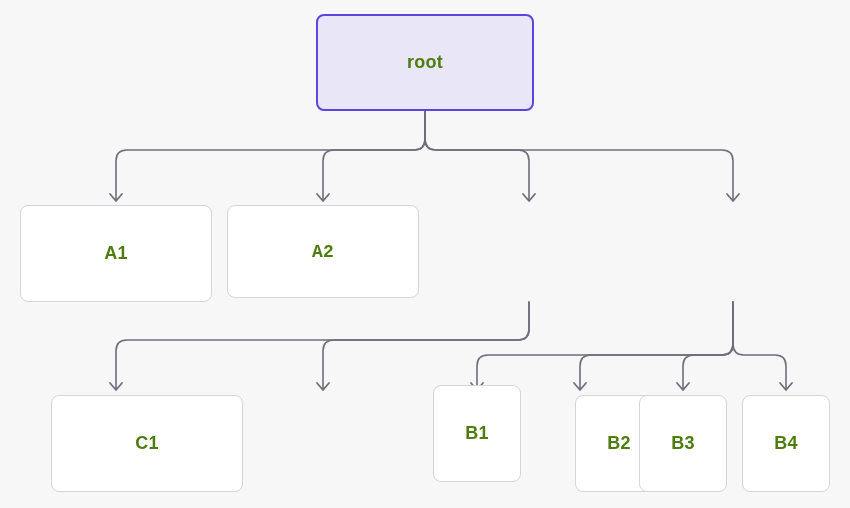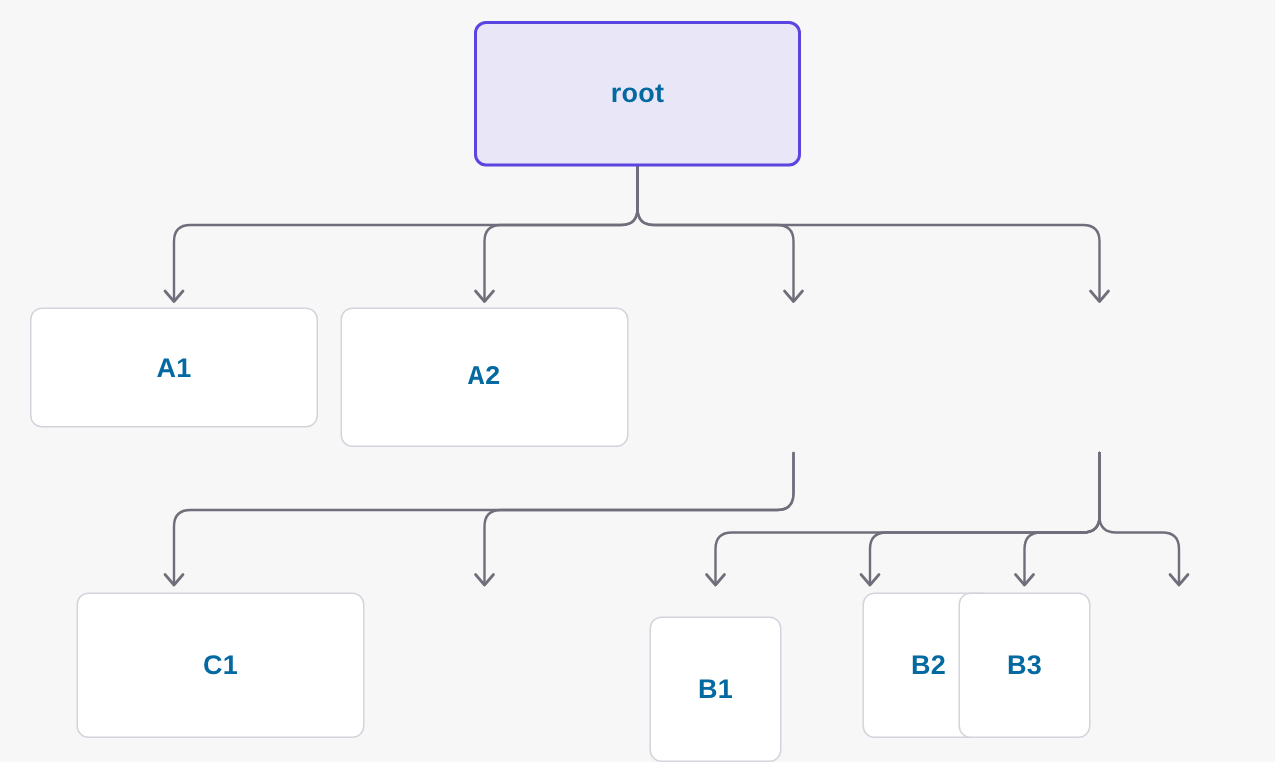--- a/index.html
+++ b/index.html
@@ -25,37 +25,37 @@
     position: absolute;
     box-sizing: border-box;
     background: #ffffff;
     border: 1px solid #d4d4dc;
     border-radius: 8px;
     display: flex;
     align-items: center;
     justify-content: center;
     font-size: 18px;
     font-weight: 600;
-    color: #0369a1;
+    color: #4d7c0f;
     letter-spacing: 0.2px;
     cursor: default;
   }
   .node-root {
     background: #e9e6f8;
     border: 2px solid #5b45e0;
   }
   
   .n-root { left: 316px; top: 14px;  width: 218px; height: 97px; }
-  .n-a1   { left: 20px;  top: 205px; width: 192px; height: 80px; align-items: center; }
+  .n-a1   { left: 20px;  top: 205px; width: 192px; height: 97px; align-items: center; }
   .n-a2   { left: 227px; top: 205px; width: 192px; height: 93px; font-family: Liberation Mono, monospace; }
   .n-a3   { left: 433px; top: 205px; width: 192px; height: 97px; }
   .n-a4   { left: 637px; top: 205px; width: 192px; height: 97px; }
   .n-c1   { left: 20px;  top: 395px; width: 192px; height: 97px; margin-left: 31px; }
   .n-c2   { left: 227px; top: 395px; width: 192px; height: 97px; }
-  .n-b1   { left: 433px; top: 411px; width: 88px;  height: 97px; }
+  .n-b1   { left: 433px; top: 385px; width: 88px;  height: 97px; }
   .n-b2   { left: 536px; top: 395px; width: 88px;  height: 97px; margin-left: 39px; }
   .n-b3   { left: 639px; top: 395px; width: 88px;  height: 97px; }
   .n-b4   { left: 742px; top: 395px; width: 88px;  height: 97px; }
 </style>
 </head>
 <body>
 
 <div class="canvas">
 
   <svg class="edges-svg" viewBox="0 0 850 508" xmlns="http://www.w3.org/2000/svg">
@@ -102,14 +102,17 @@
 
   <div class="node n-b1">
     <span>B1</span>
   </div>
   <div class="node n-b2">
     <span>B2</span>
   </div>
   <div class="node n-b3">
     <span>B3</span>
   </div>
+  <div class="node n-b4">
+    <span>B4</span>
+  </div>
 
 </div>
 
 </body></html>

